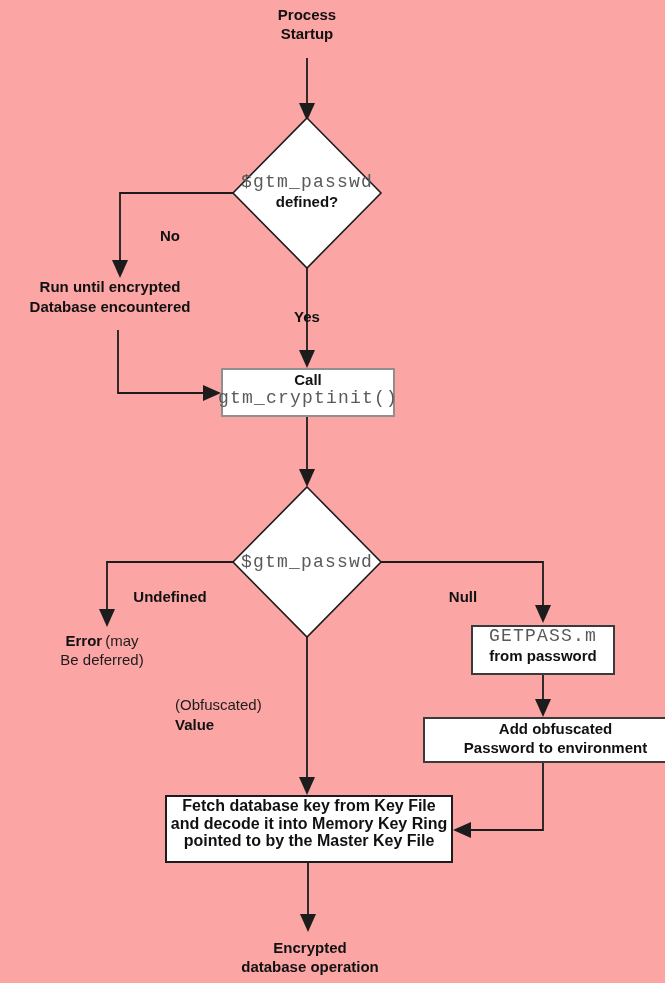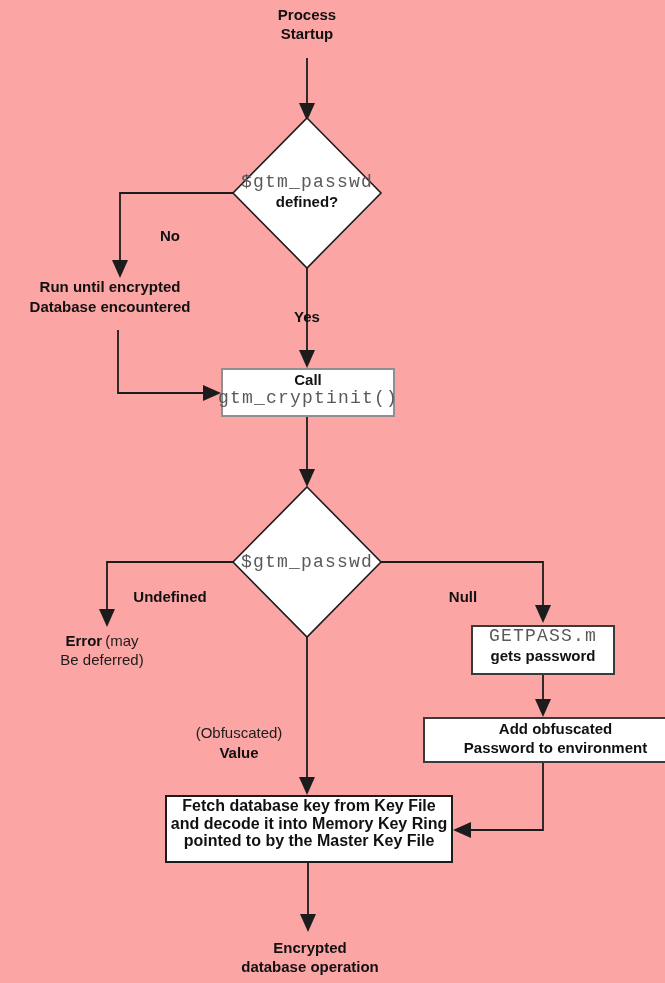--- a/index.html
+++ b/index.html
@@ -43,21 +43,21 @@
     align-items: center;
     text-align: center;
     font-size: 15px;
     font-weight: bold;
     line-height: 19px;
   }
   .box-gray { border: 2px solid #8f8f8f; }
   .box-thin { border: 2px solid #3a3a3a; }
   .box-dark { border: 2px solid #1c1c1c; }
   .fetch-line { font-size: 16px; line-height: 17.5px; }
-  .right-align { text-align: center; margin-top: 28px; }
+  .right-align { text-align: left; }
 </style>
 </head>
 <body>
 
 <div id="canvas">
 
   <svg id="wires" viewBox="0 0 665 983" xmlns="http://www.w3.org/2000/svg">
     <g stroke="#1c1c1c" stroke-width="1.8" fill="none">
       <path d="M307 58 V104"></path>
       <path d="M233 193 H120 V261"></path>
@@ -122,21 +122,21 @@
     <div>
       <span style="font-weight:bold;">Error</span><span class="plain" style="margin-left:3px;">(may</span>
     </div>
     <div class="plain">Be deferred)</div>
   </div>
 
   <div class="label" style="left:440px; top:587px; width:46px;">Null</div>
 
   <div class="box box-thin" style="left:471px; top:625px; width:144px; height:50px;">
     <div class="mono">GETPASS.m</div>
-    <div>gets password</div>
+    <div>from password</div>
   </div>
 
   <div class="box box-thin" style="left:423px; top:717px; width:265px; height:46px;">
     <div>Add obfuscated</div>
     <div>Password to environment</div>
   </div>
 
   <div class="label right-align" style="left:175px; top:695px; width:128px; line-height:20px;">
     <div class="plain">(Obfuscated)</div>
     <div>Value</div>

